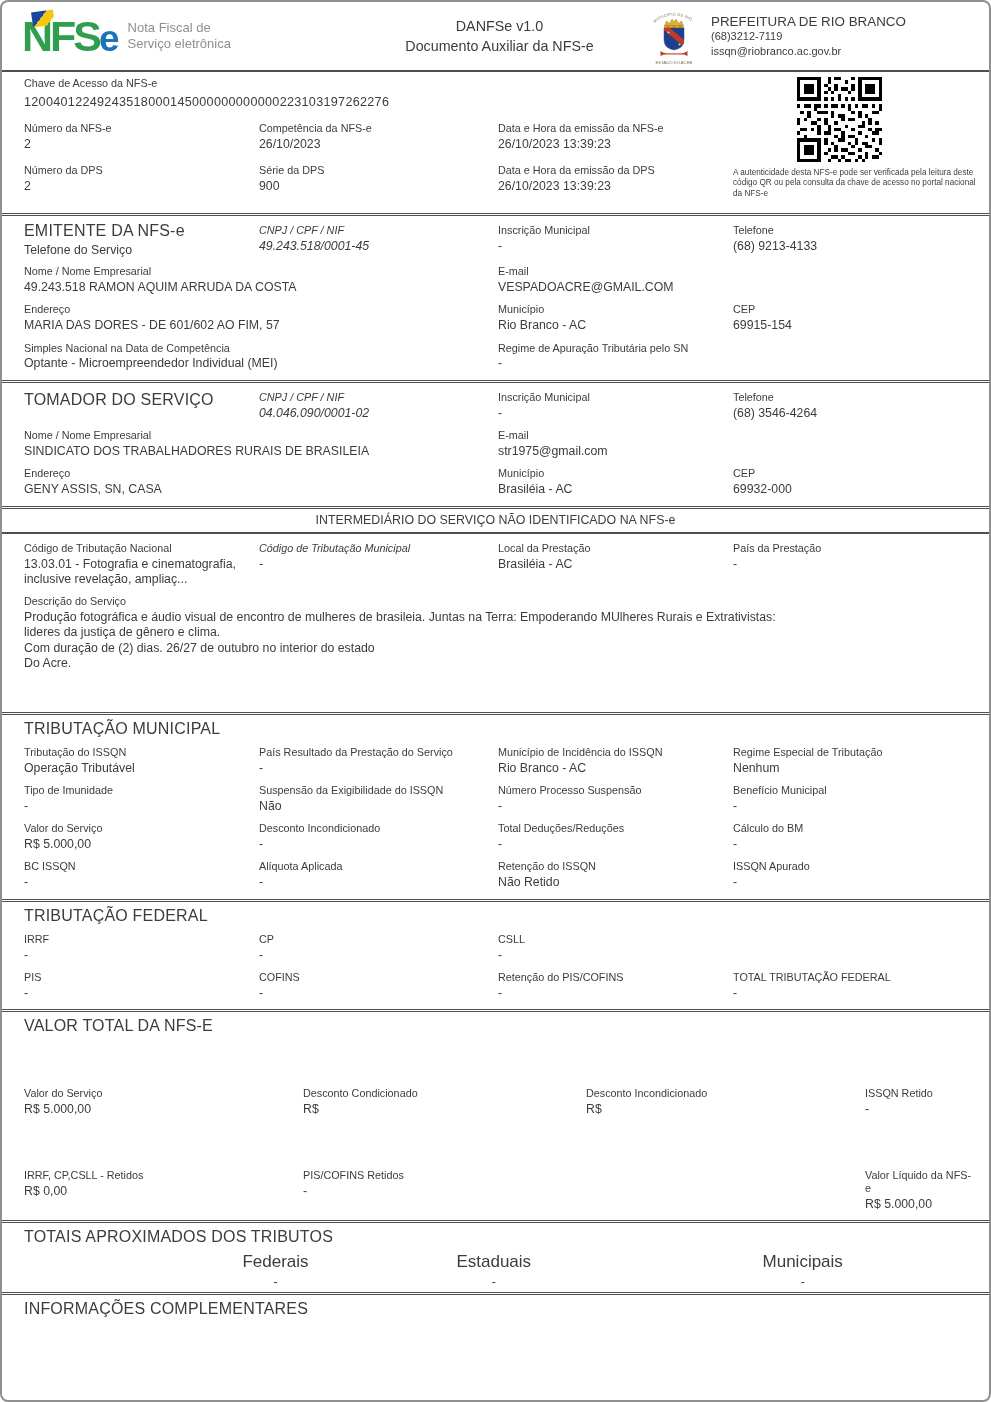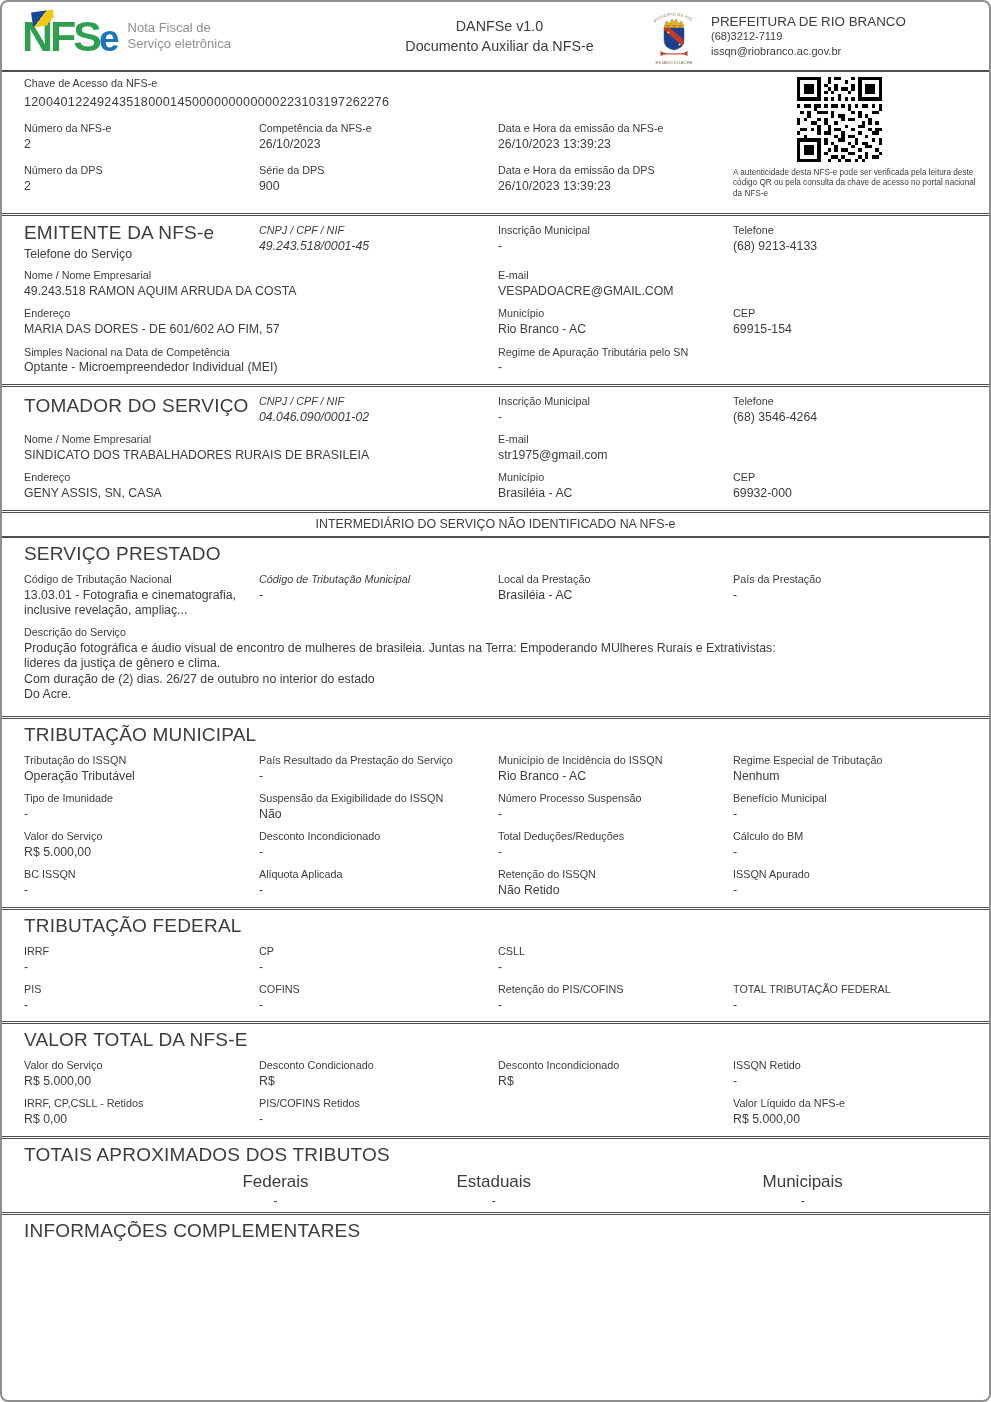--- a/index.html
+++ b/index.html
@@ -21,21 +21,21 @@
     transform:rotate(-8deg);}
   .logo-tag{margin-left:8px;font-size:13px;color:#8f8f8f;line-height:1.25;}
   .hdr-title{text-align:center;font-size:14.3px;line-height:1.4;color:#3c3c3c;}
   .org{display:flex;align-items:center;}
   .org-txt{margin-left:10px;}
   .org-name{font-size:13.4px;}
   .org-sub{font-size:11px;line-height:1.35;color:#3c3c3c;}
   
   .sec{padding:0 16px 8px 22px;border-bottom:3px double #4f4f4f;flex:none;
        display:grid;grid-template-columns:235px 239px 235px 1fr;align-content:start;}
-  .sec-title{grid-column:1/5;font-size:19px;padding-top:5px;letter-spacing:.2px;}
+  .sec-title{grid-column:1/5;font-size:16px;padding-top:5px;letter-spacing:.2px;}
   .f{padding-top:8px;}
   .lab{font-size:10.8px;line-height:1.15;}
   .val{font-size:12.3px;line-height:1.25;margin-top:2.5px;}
   .sp2{grid-column:1/3;}
   .c2{grid-column:2;font-style:italic;} .c3{grid-column:3;} .c4{grid-column:4;}
   .span-all{grid-column:1/5;}
   .pre{white-space:pre-line;}
   
   .sec-access{min-height:133px;grid-template-rows:auto auto auto auto;}
   .chave-lab{grid-column:1/4;grid-row:1;font-size:10.8px;padding-top:5px;}
@@ -44,21 +44,21 @@
   .qr{width:85px;height:85px;margin-left:64px;display:block;}
   .qr-cap{margin-top:6px;font-size:8.2px;line-height:1.25;width:252px;color:#3c3c3c;}
   
   .sec-emit{min-height:140px;}
   .sec-tom{min-height:109px;}
   .band{flex:none;text-align:center;font-size:12.4px;padding:4px 0 5px;
         border-bottom:2px solid #4f4f4f;}
   .sec-serv{min-height:170px;}
   .sec-mun{min-height:165px;}
   .sec-fed{min-height:88px;}
-  .sec-val{min-height:93px;}
+  .sec-val{min-height:93px;gap:44px;}
   .sec-tot{min-height:53px;display:block;}
   .tot-row{position:relative;height:38px;}
   .tot-item{position:absolute;top:6px;transform:translateX(-50%);text-align:center;}
   .tot-item .lab{font-size:17px;}
   .tot-item .val{margin-top:3px;}
   .ti-1{left:26.5%;} .ti-2{left:49.5%;} .ti-3{left:81%;margin-left:10px;}
   .sec-info{flex:1;border-bottom:none;display:block;}
   .emit-sub{font-size:12.3px;margin-top:3px;}
 </style>
 </head>
@@ -236,21 +236,20 @@
     </div>
     <div class="f c4">
       <div class="lab">CEP</div>
       <div class="val">69932-000</div>
     </div>
   </div>
 
   <div class="band">INTERMEDIÁRIO DO SERVIÇO NÃO IDENTIFICADO NA NFS-e</div>
 
   <div class="sec sec-serv">
-    <div class="sec-title">SERVIÇO PRESTADO</div>
     <div class="f">
       <div class="lab">Código de Tributação Nacional</div>
       <div class="val">13.03.01 - Fotografia e cinematografia, inclusive revelação, ampliaç...</div>
     </div>
     <div class="f c2">
       <div class="lab">Código de Tributação Municipal</div>
       <div class="val">-</div>
     </div>
     <div class="f c3">
       <div class="lab">Local da Prestação</div>

